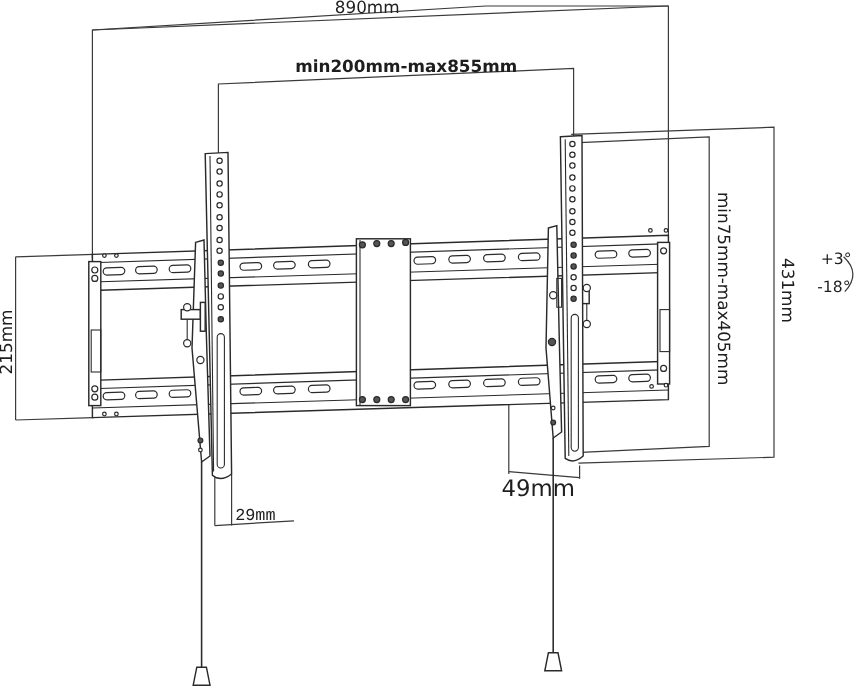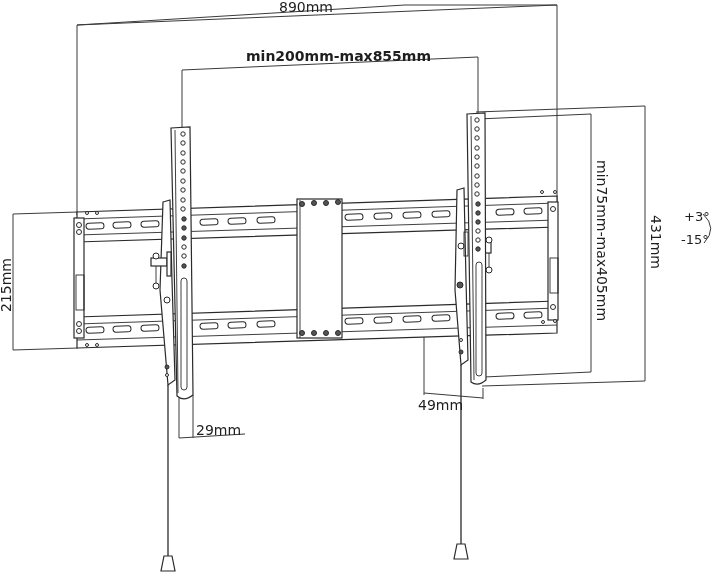--- a/index.html
+++ b/index.html
@@ -226,16 +226,16 @@
     <line class="cord" x1="461" y1="365" x2="461" y2="544"></line>
     <polygon class="part" points="457,544 465,544 468,559 454,559"></polygon>
   </g>
 </svg>
 
 <div class="label" style="left:279px; top:0px; font-size:14px;">890mm</div>
 <div class="label" style="left:246px; top:49px; font-size:14px;font-weight:bold;">min200mm-max855mm</div>
 <div class="label vlabel" style="left:-1px; top:312px; font-size:14px; transform: rotate(-90deg);">215mm</div>
 <div class="label vlabel" style="left:609px; top:160px; font-size:14px; transform: rotate(90deg);">min75mm-max405mm</div>
 <div class="label vlabel" style="left:663px; top:215px; font-size:14px; transform: rotate(90deg);">431mm</div>
-<div class="label" style="left:196px; top:423px; font-size:14px;">29mm</div>
-<div class="label" style="left:418px; top:398px; font-size:14px;">49mm</div>
+<div class="label" style="left:196px; top:423px; font-size:14px;font-family:Liberation Mono, monospace;">29mm</div>
+<div class="label" style="left:418px; top:398px; font-size:19px;">49mm</div>
 <div class="label" style="left:684px; top:210px; font-size:13px;">+3°</div>
-<div class="label" style="left:681px; top:233px; font-size:13px;">-15°</div>
+<div class="label" style="left:681px; top:233px; font-size:13px;">-18°</div>
 
 </body></html>

